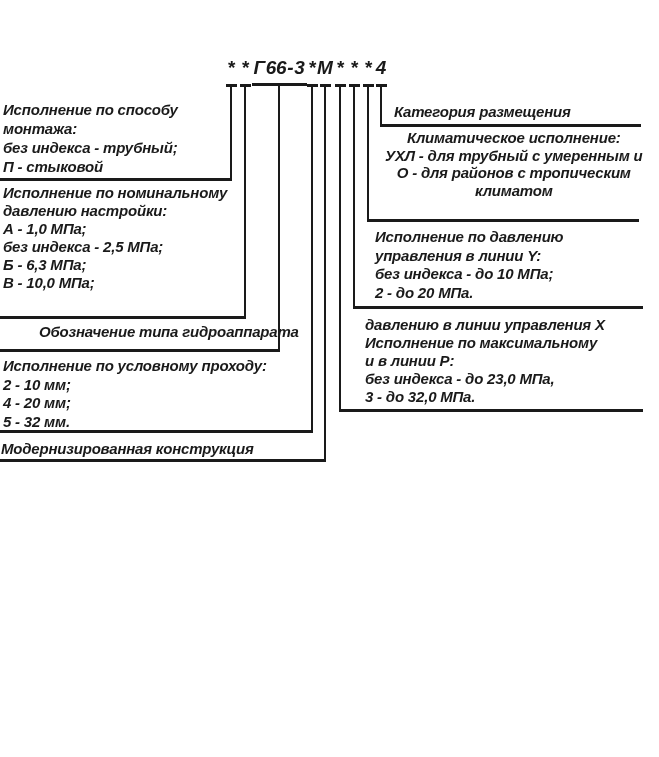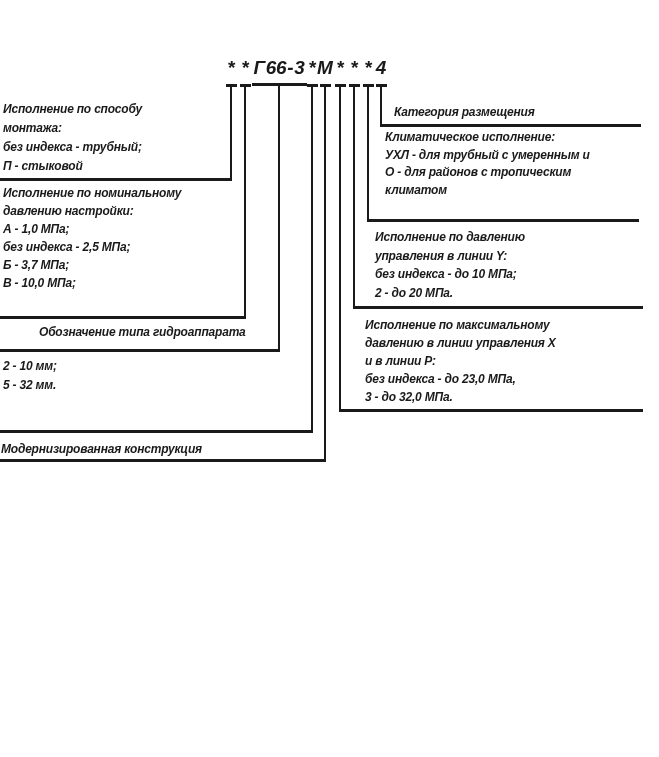--- a/index.html
+++ b/index.html
@@ -11,21 +11,21 @@
   }
   .code-symbol {
     position:absolute; top:58px; transform:translateX(-50%);
     font-size:19px; line-height:20px; white-space:nowrap;
   }
   .code-symbol.group { word-spacing:-4px; letter-spacing:-0.3px; }
   .cap { position:absolute; top:84px; width:11px; height:2.5px; background:var(--ink); }
   .underline { position:absolute; height:2.5px; background:var(--ink); }
   .vline { position:absolute; width:2px; background:var(--ink); }
   .hline { position:absolute; height:2.5px; background:var(--ink); }
-  .tblock { position:absolute; font-size:12px; white-space:nowrap; letter-spacing:-0.2px; }
+  .tblock { position:absolute; font-size:15px; white-space:nowrap; letter-spacing:-0.2px; }
   .tline { white-space:nowrap; }
 </style>
 </head>
 <body>
 
 <div class="canvas" id="canvas">
     <div class="code-symbol" style="left: 231px;">*</div>
     <div class="cap" style="left: 226px;"></div>
     <div class="code-symbol" style="left: 245px;">*</div>
     <div class="cap" style="left: 240px;"></div>
@@ -49,59 +49,61 @@
       <div class="tline">без индекса - трубный;</div>
       <div class="tline">П - стыковой</div>
     </div>
     <div class="vline" style="left: 230px; top: 84px; height: 96px;"></div>
     <div class="hline" style="left: 0px; top: 178px; width: 232px;"></div>
     <div class="tblock" style="left: 3px; top: 184px; line-height: 18px;">
       <div class="tline">Исполнение по номинальному</div>
       <div class="tline">давлению настройки:</div>
       <div class="tline">А - 1,0 МПа;</div>
       <div class="tline">без индекса - 2,5 МПа;</div>
-      <div class="tline">Б - 3,7 МПа;</div>
+      <div class="tline">Б - 6,3 МПа;</div>
       <div class="tline">В - 10,0 МПа;</div>
     </div>
     <div class="vline" style="left: 244px; top: 84px; height: 234px;"></div>
     <div class="hline" style="left: 0px; top: 316px; width: 246px;"></div>
     <div class="tblock" style="left: 3px; top: 323px; line-height: 18px; margin-left: 36px;">
       <div class="tline">Обозначение типа гидроаппарата</div>
     </div>
     <div class="vline" style="left: 278px; top: 83px; height: 268px;"></div>
     <div class="hline" style="left: 0px; top: 349px; width: 280px;"></div>
     <div class="tblock" style="left: 3px; top: 357px; line-height: 18.5px;">
+      <div class="tline">Исполнение по условному проходу:</div>
       <div class="tline">2 - 10 мм;</div>
+      <div class="tline">4 - 20 мм;</div>
       <div class="tline">5 - 32 мм.</div>
     </div>
     <div class="vline" style="left: 311px; top: 84px; height: 348px;"></div>
     <div class="hline" style="left: 0px; top: 430px; width: 313px;"></div>
     <div class="tblock" style="left: 1px; top: 440px; line-height: 18px;">
       <div class="tline">Модернизированная конструкция</div>
     </div>
     <div class="vline" style="left: 324px; top: 84px; height: 377px;"></div>
     <div class="hline" style="left: 0px; top: 459px; width: 326px;"></div>
     <div class="tblock" style="left: 365px; top: 316px; line-height: 18px;">
+      <div class="tline">давлению в линии управления X</div>
       <div class="tline">Исполнение по максимальному</div>
-      <div class="tline">давлению в линии управления X</div>
       <div class="tline">и в линии P:</div>
       <div class="tline">без индекса - до 23,0 МПа,</div>
       <div class="tline">3 - до 32,0 МПа.</div>
     </div>
     <div class="vline" style="left: 339px; top: 84px; height: 327px;"></div>
     <div class="hline" style="left: 339px; top: 409px; width: 304px;"></div>
     <div class="tblock" style="left: 375px; top: 228px; line-height: 18.5px;">
       <div class="tline">Исполнение по давлению</div>
       <div class="tline">управления в линии Y:</div>
       <div class="tline">без индекса - до 10 МПа;</div>
       <div class="tline">2 - до 20 МПа.</div>
     </div>
     <div class="vline" style="left: 353px; top: 84px; height: 224px;"></div>
     <div class="hline" style="left: 353px; top: 306px; width: 290px;"></div>
-    <div class="tblock" style="left: 385px; top: 129px; line-height: 17.5px;">
+    <div class="tblock" style="left: 385px; top: 129px; line-height: 17.5px; text-align: center;">
       <div class="tline">Климатическое исполнение:</div>
       <div class="tline">УХЛ - для трубный с умеренным и</div>
       <div class="tline">О - для районов с тропическим</div>
       <div class="tline">климатом</div>
     </div>
     <div class="vline" style="left: 367px; top: 84px; height: 137px;"></div>
     <div class="hline" style="left: 367px; top: 219px; width: 272px;"></div>
     <div class="tblock" style="left: 394px; top: 103px; line-height: 18px;">
       <div class="tline">Категория размещения</div>
     </div>

